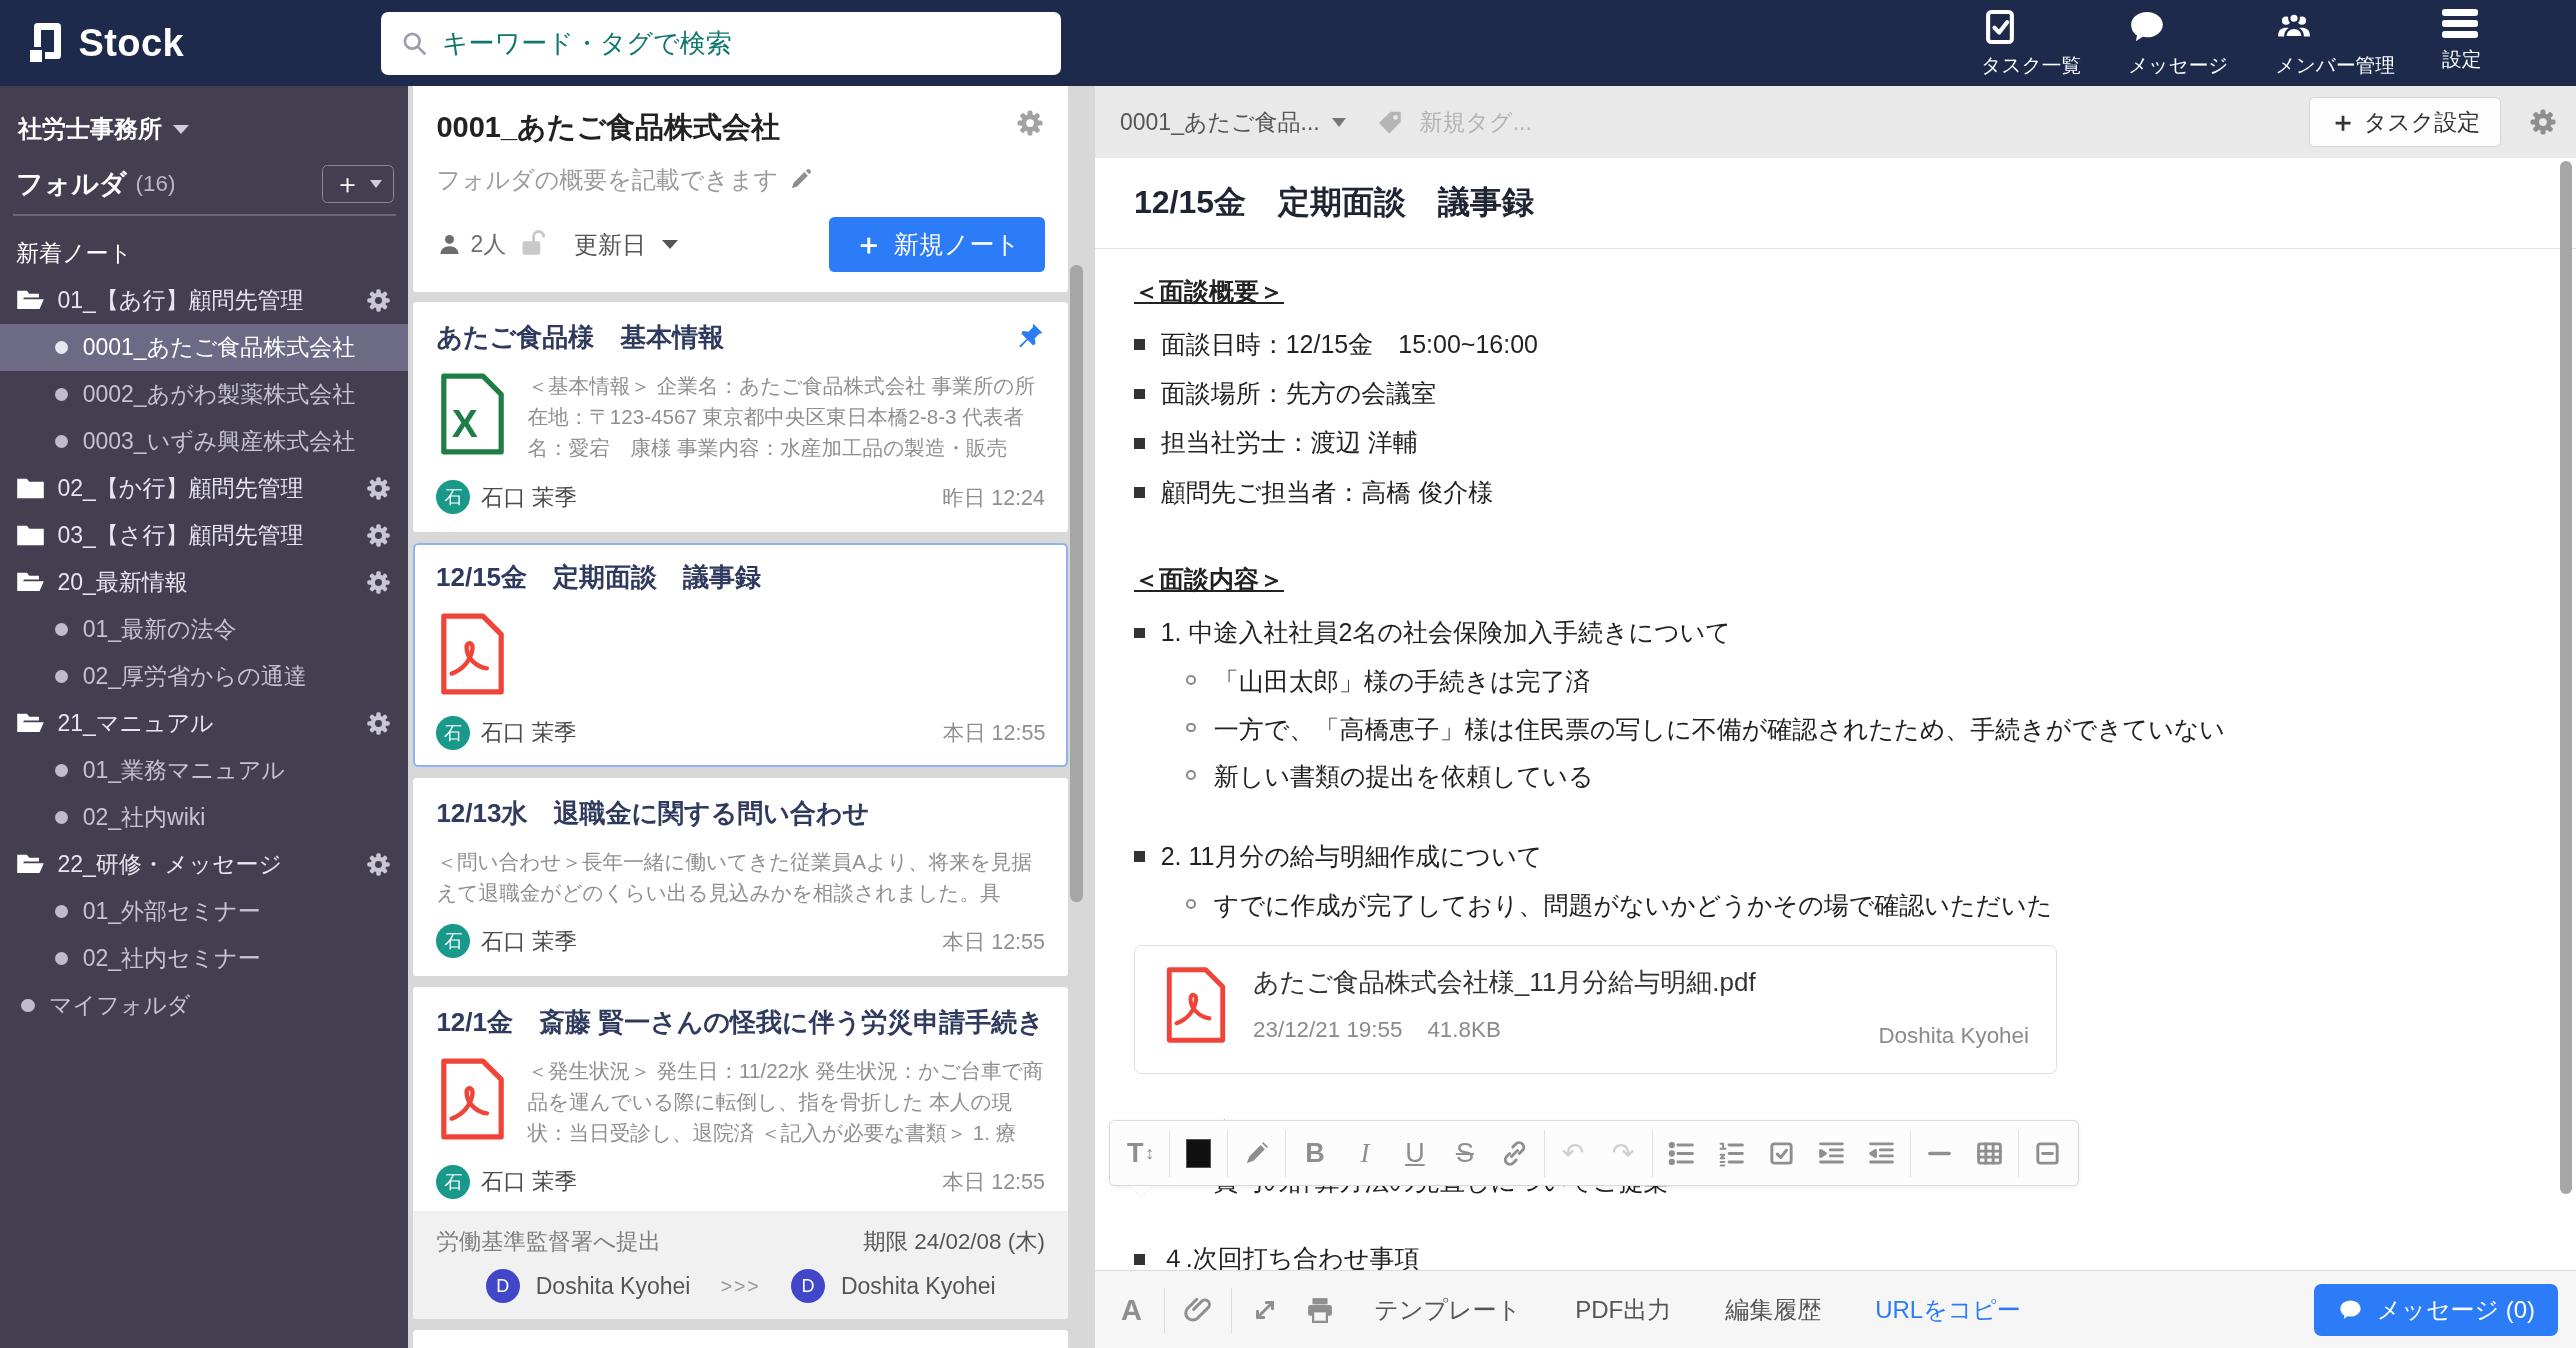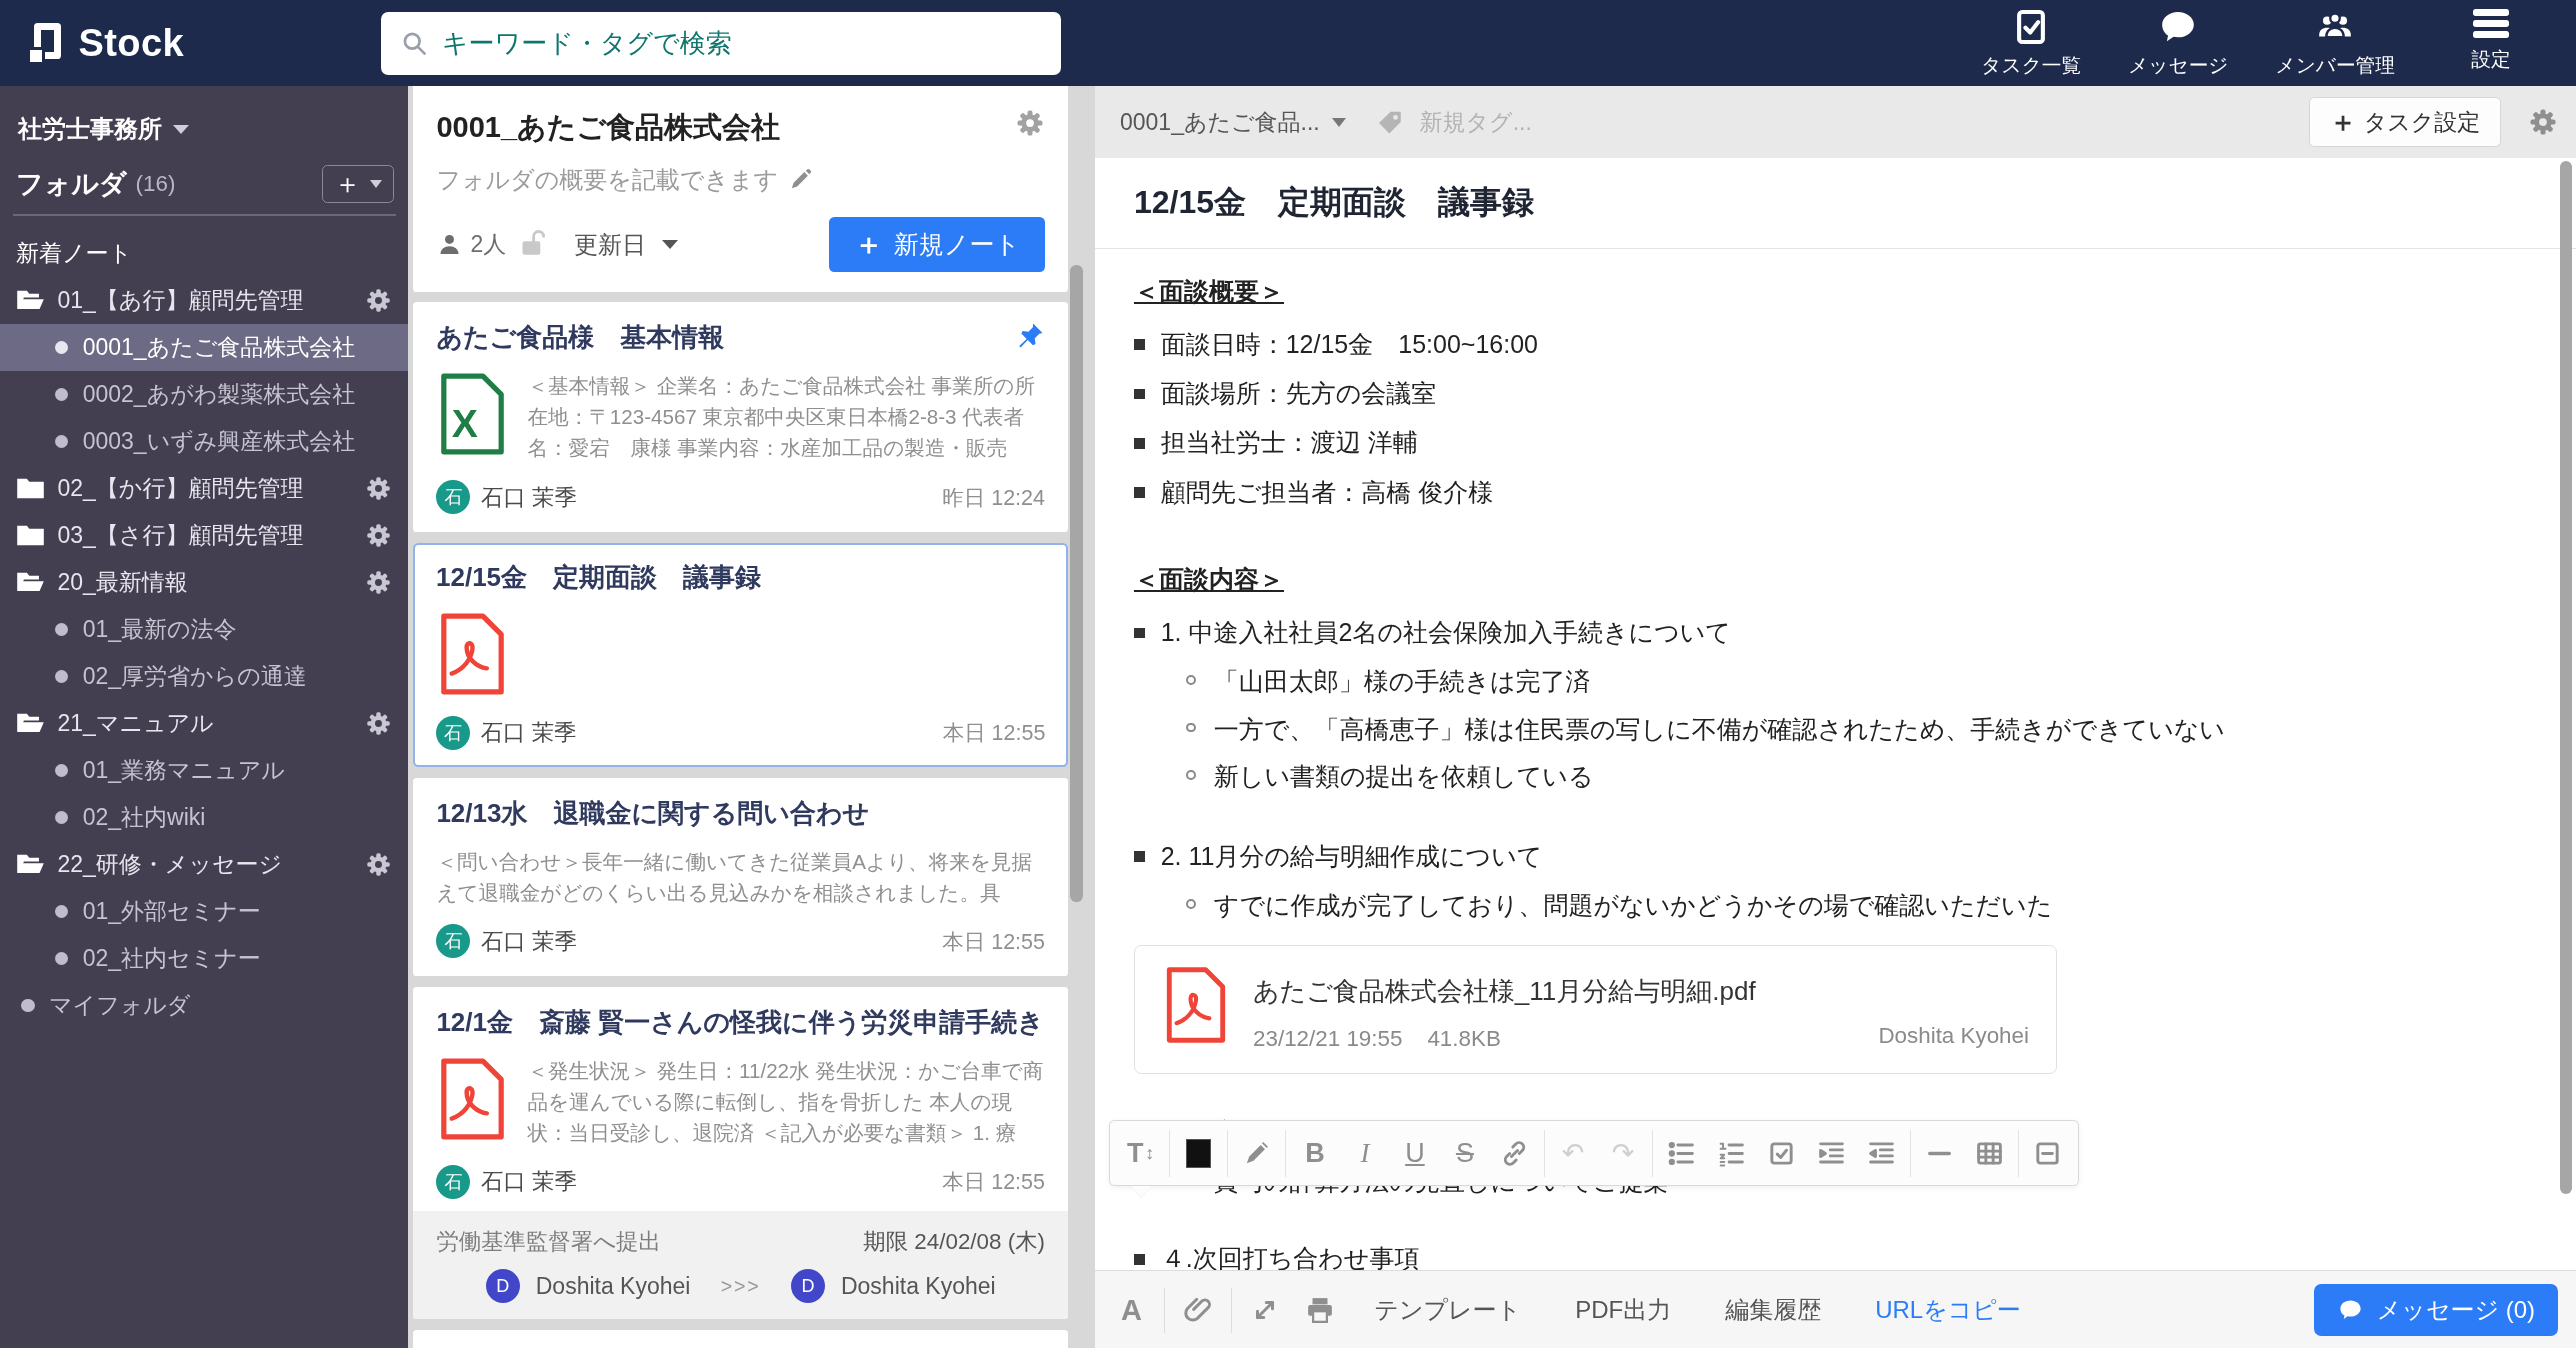--- a/index.html
+++ b/index.html
@@ -11,21 +11,21 @@
   .topbar{height:86px;background:#1d2a4b;display:flex;align-items:center;flex:none;}
   .brand{display:flex;align-items:center;gap:12.5px;padding-left:27px;width:381px;flex:none;}
   .logo{position:relative;width:39px;height:43px;}
   .logo .lo{position:absolute;left:7.2px;top:1.8px;width:27px;height:36px;border:7.2px solid #fff;border-radius:3.6px;}
   .logo .li{position:absolute;left:0px;bottom:0px;width:18px;height:18px;background:#fff;border:3.6px solid #1d2a4b;}
   .brand-name{color:#fff;font-size:38px;font-weight:bold;letter-spacing:0.4px;}
   .search{width:680px;height:63px;background:#fff;border-radius:7.2px;display:flex;align-items:center;gap:14.3px;padding:0 19.7px;color:#a9afbb;}
   .search svg{width:27px;height:27px;color:#9aa0ab;flex:none;}
   .search .ph{font-size:26px;color:#0f766e;}
   .topnav{margin-left:auto;display:flex;align-items:flex-start;gap:47px;padding-right:36px;}
-  .tn-item{display:flex;flex-direction:column;align-items:center;gap:6px;color:#fff;cursor:pointer;min-width:98px;}
+  .tn-item{display:flex;flex-direction:column;gap:6px;color:#fff;cursor:pointer;min-width:98px;}
   .tn-item svg{width:38px;height:38px;}
   .tn-item .tn-lbl{font-size:19.7px;color:#fff;white-space:nowrap;}
   .burger{width:36px;height:32px;display:flex;flex-direction:column;justify-content:space-between;padding:1.8px 0;}
   .burger i{display:block;height:6.3px;background:#fff;border-radius:2.7px;}
 
   
   .main{flex:1;display:flex;min-height:0;}
 
   
   .sidebar{width:408px;flex:none;background:#433f50;color:#d6d4df;padding-top:19.7px;position:relative;overflow:hidden;}
@@ -108,21 +108,21 @@
   .note-area{flex:1;min-height:0;overflow:hidden;padding:23px 54px 0 39px;position:relative;}
   .note-title{font-size:32px;font-weight:bold;color:#1f2533;padding-bottom:23px;}
   .nt-divider{height:0.9px;background:#e3e3e3;margin:0 -54px 0 -39px;}
   .note-content{padding-top:25px;font-size:25px;color:#222;line-height:1.4;}
   .nh{font-weight:bold;text-decoration:underline;margin-bottom:18px;}
   .li1{display:flex;gap:16px;margin-bottom:14.3px;align-items:flex-start;}
   .sq{width:10.7px;height:10.7px;background:#333;flex:none;margin-top:12.5px;}
   .li2{display:flex;gap:18px;margin:0 0 12.5px 52px;align-items:flex-start;text-align:right;}
   .ci{width:9.8px;height:9.8px;border:2.2px solid #8a8a8a;border-radius:50%;flex:none;margin-top:10.7px;}
   .gap{height:38px;}
-  .attach{width:923px;border:0.9px solid #e0e0e0;border-radius:7.2px;background:#fff;display:flex;align-items:flex-end;gap:23px;padding:18px 27px;margin:21.5px 0 41px 0;cursor:pointer;}
+  .attach{width:923px;border:0.9px solid #e0e0e0;border-radius:7.2px;background:#fff;display:flex;align-items:flex-start;gap:23px;padding:18px 27px;margin:21.5px 0 41px 0;cursor:pointer;}
   .attach .doc-ic{width:68px;}
   .attach .doc-ic svg{width:68px;height:82px;}
   .at-info{flex:1;min-width:0;}
   .at-name{font-size:26px;color:#333;margin-bottom:14.3px;}
   .at-meta{font-size:22.4px;color:#8a8a8a;display:flex;}
   .at-meta .sz{margin-left:25px;}
   .at-up{font-size:22.4px;color:#8a8a8a;align-self:flex-end;margin-bottom:3.6px;white-space:nowrap;}
 
   
   .ed-toolbar{position:absolute;left:14.3px;bottom:84px;height:66px;background:#fcfcfc;border:0.9px solid #d9d9d9;border-radius:5.4px;display:flex;align-items:center;padding:0 5.4px;box-shadow:0 1.8px 5.4px rgba(0,0,0,.06);}

